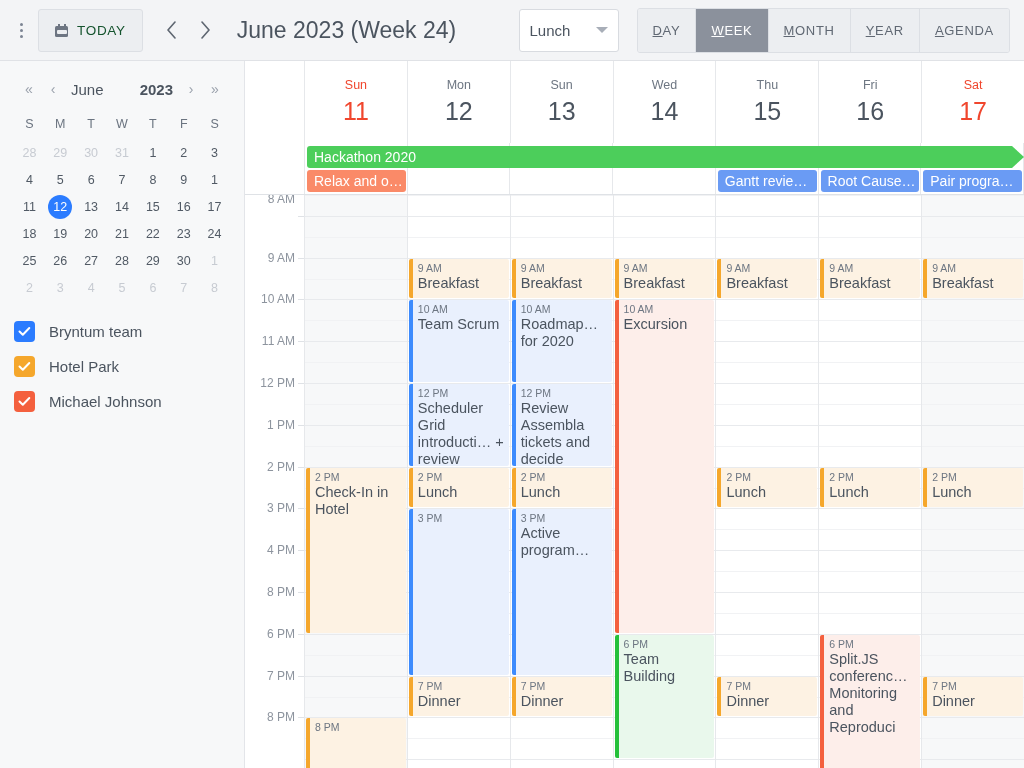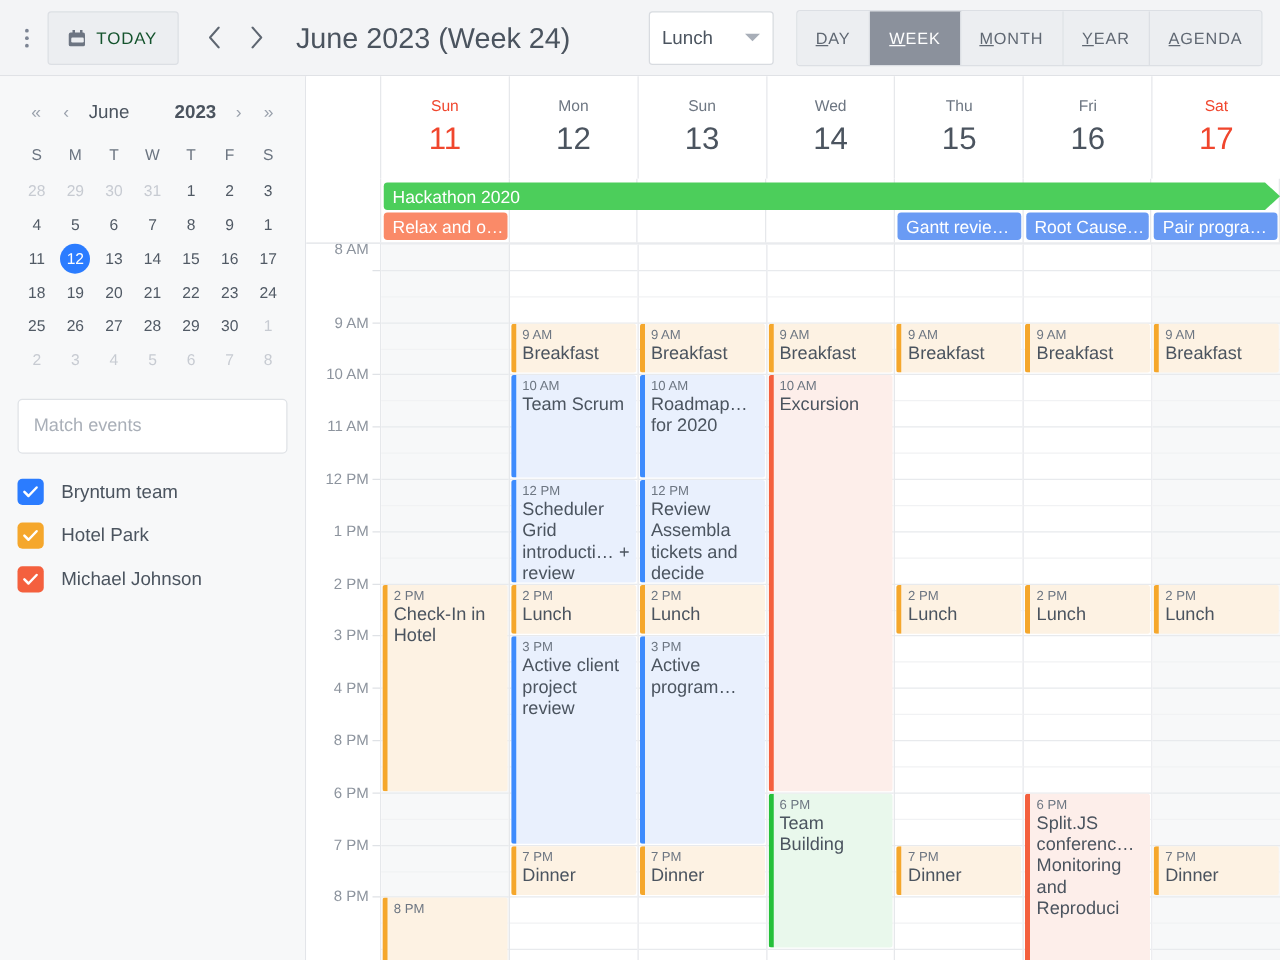--- a/index.html
+++ b/index.html
@@ -336,23 +336,20 @@
           <div class="out">1</div>
           <div class="out">2</div>
           <div class="out">3</div>
           <div class="out">4</div>
           <div class="out">5</div>
           <div class="out">6</div>
           <div class="out">7</div>
           <div class="out">8</div>
         </div>
 
-      <div class="match-box">
-        <input class="match-input" type="text" placeholder="Match events" style="">
-      </div>
 
       <div class="res-list" id="reslist">
           <div class="res-item">
             <div class="res-check" style="background: rgb(43, 124, 255);">
               <svg width="13" height="11" viewBox="0 0 13 11">
                 <path d="M1.5 5.5 L4.8 8.8 L11.3 2" fill="none" stroke="#fff" stroke-width="2" stroke-linecap="round" stroke-linejoin="round"></path>
               </svg>
             </div>
             <div class="res-label">Bryntum team</div>
           </div>
@@ -544,21 +541,20 @@
                 <div class="n">Scheduler Grid introducti… + review</div>
               </div>
               <div class="ev" style="top: 272.6px; height: 39.8px; background: rgb(253, 242, 227);">
                 <div class="bar" style="background: rgb(245, 167, 44);"></div>
                 <div class="t">2 PM</div>
                 <div class="n">Lunch</div>
               </div>
               <div class="ev" style="top: 314.4px; height: 165.2px; background: rgb(233, 240, 253);">
                 <div class="bar" style="background: rgb(61, 139, 253);"></div>
                 <div class="t">3 PM</div>
-                <div class="n">Active client project review</div>
               </div>
               <div class="ev" style="top: 481.6px; height: 39.8px; background: rgb(253, 242, 227);">
                 <div class="bar" style="background: rgb(245, 167, 44);"></div>
                 <div class="t">7 PM</div>
                 <div class="n">Dinner</div>
               </div>
             </div>
             <div class="daycol">
               <div class="hline half" style="top: -0.1px;"></div>
               <div class="hline" style="top: 20.8px;"></div>

